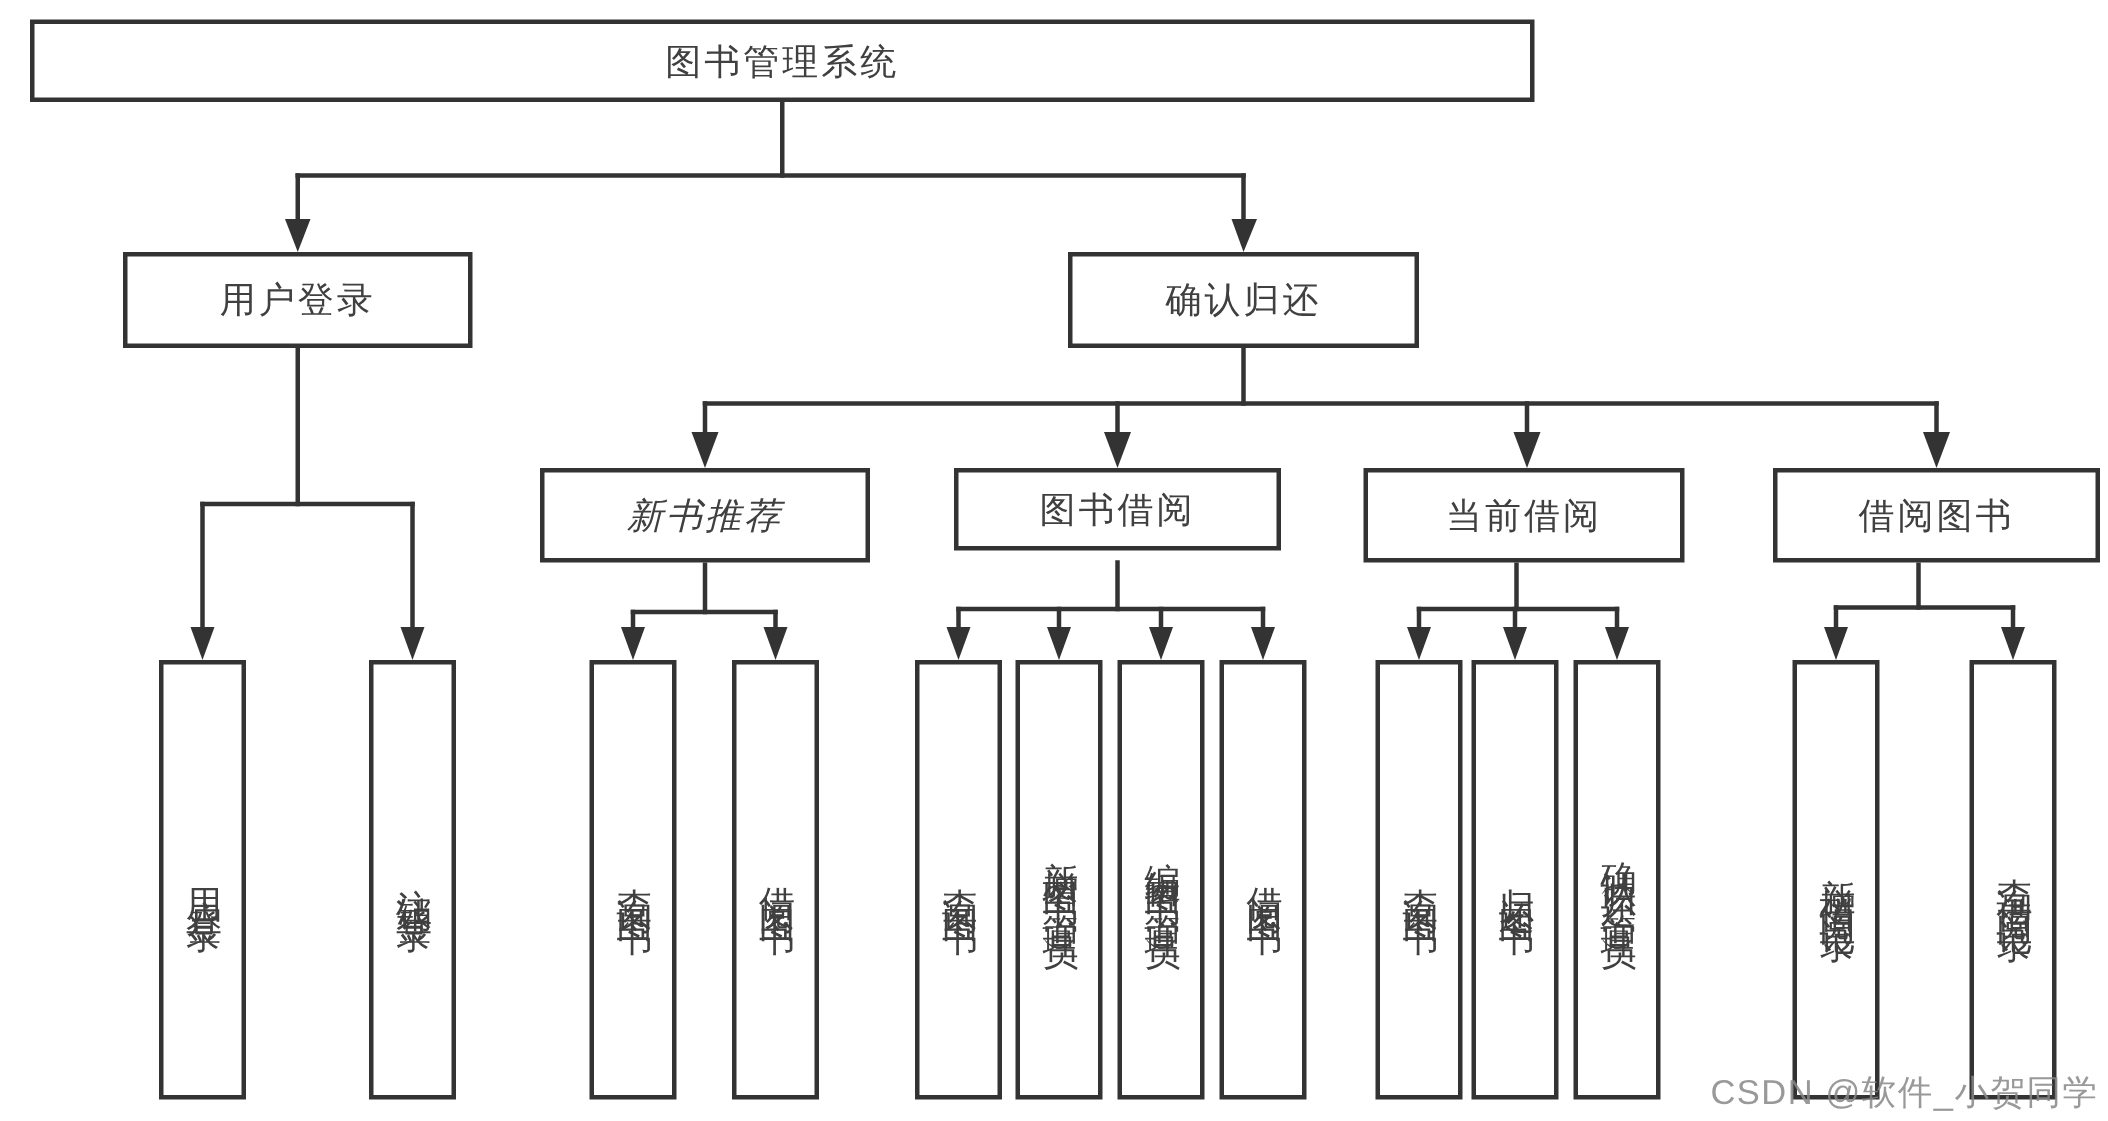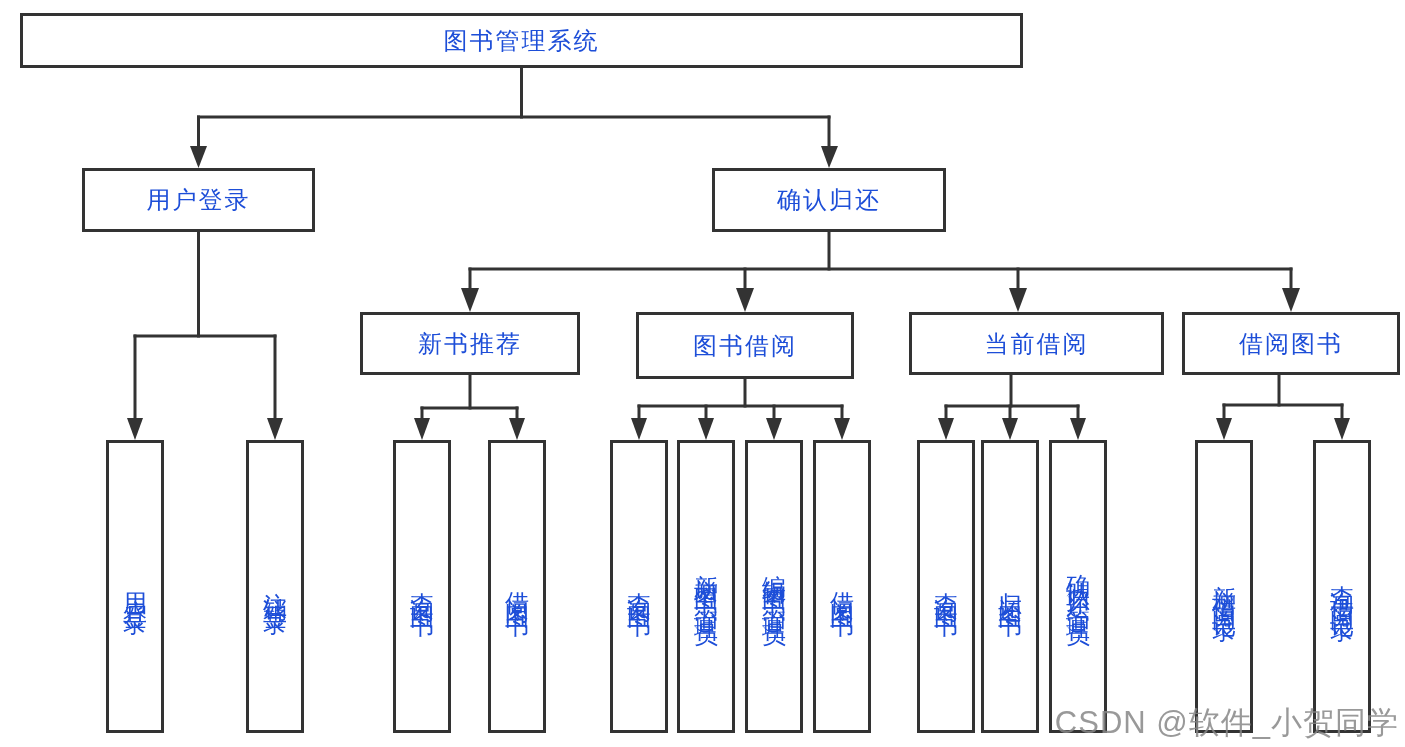--- a/index.html
+++ b/index.html
@@ -10,60 +10,60 @@
     color: #333333;
   }
   .stage { position: relative; width: 1405px; height: 747px; background: #ffffff; }
   svg.wires { position: absolute; left: 0; top: 0; }
 
   .box {
     position: absolute;
     background: #ffffff;
     border: 3px solid #333333;
     display: flex; align-items: center; justify-content: center;
-    font-size: 24px; letter-spacing: 2px; color: #1d4ed8;
+    font-size: 24px; letter-spacing: 2px; color: #404040;
     white-space: nowrap;
   }
   .v { top: 440px; width: 58px; height: 293px; letter-spacing: 0; }
   .v span {
     writing-mode: vertical-rl;
     text-orientation: mixed;
     letter-spacing: 7px;
     line-height: 1;
     font-size: 24px;
   }
 
   
   .n-root { left: 20px;  top: 13px;  width: 1003px; height: 55px; }
   .n-l2-0 { left: 82px;  top: 168px; width: 233px;  height: 64px; }
   .n-l2-1 { left: 712px; top: 168px; width: 234px;  height: 64px; }
-  .n-l3-0 { left: 360px; top: 312px; width: 220px;  height: 63px; }
-  .n-l3-1 { left: 636px; top: 312px; width: 218px;  height: 67px; }
-  .n-l3-2 { left: 909px; top: 312px; width: 255px;  height: 63px; }
+  .n-l3-0 { left: 360px; top: 312px; width: 220px;  height: 63px; font-style: italic; }
+  .n-l3-1 { left: 636px; top: 312px; width: 218px;  height: 55px; }
+  .n-l3-2 { left: 909px; top: 312px; width: 214px;  height: 63px; }
   .n-l3-3 { left: 1182px;top: 312px; width: 218px;  height: 63px; }
 
   
   .n-lf-0  { left: 106px; }
   .n-lf-1  { left: 246px; }
   .n-lf-2  { left: 393px; }
   .n-lf-3  { left: 488px; }
   .n-lf-4  { left: 610px; }
   .n-lf-5  { left: 677px; }
   .n-lf-6  { left: 745px; }
   .n-lf-7  { left: 813px; }
   .n-lf-8  { left: 917px; }
   .n-lf-9  { left: 981px; }
   .n-lf-10 { left: 1049px; }
   .n-lf-11 { left: 1195px; }
   .n-lf-12 { left: 1313px; }
 
   .watermark {
     position: absolute;
     right: 6px; bottom: 3px;
-    font-size: 31px;
+    font-size: 23px;
     letter-spacing: 1px;
     color: rgba(135, 135, 135, 0.85);
     z-index: 5;
     pointer-events: none;
   }
 </style>
 </head>
 <body>
 
 <div class="stage">

